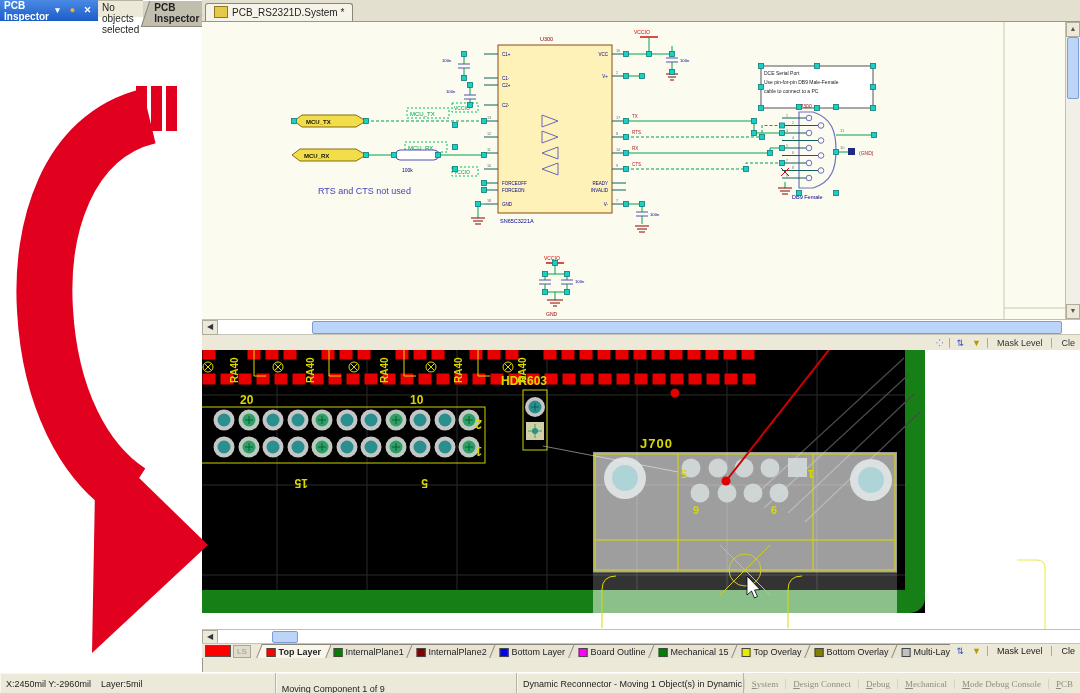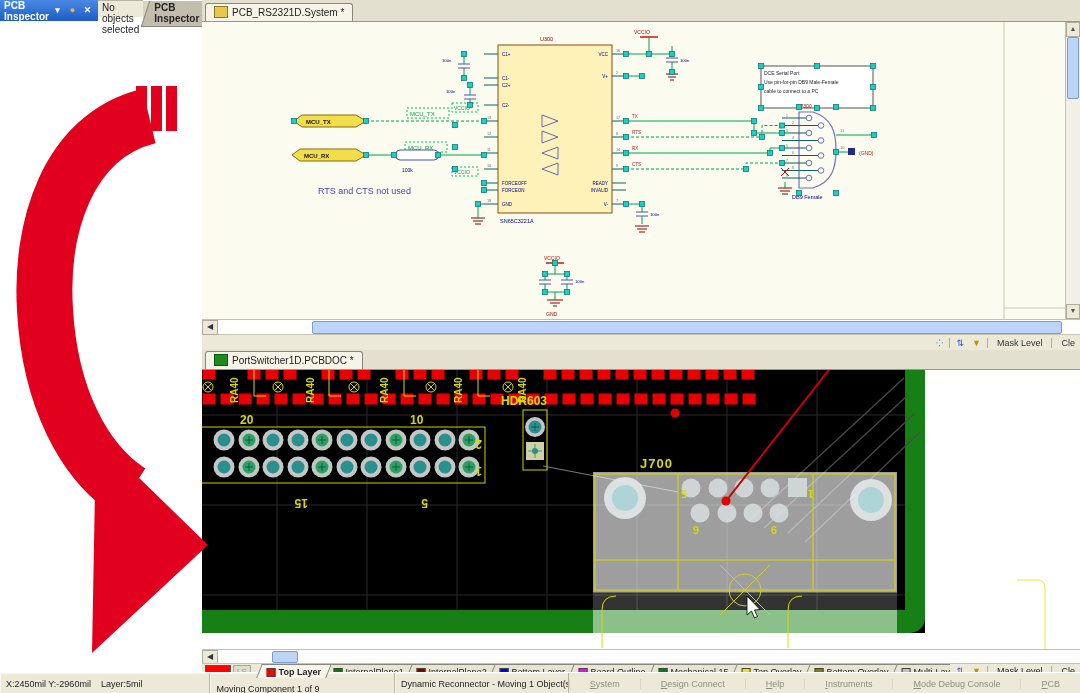--- a/index.html
+++ b/index.html
@@ -58,21 +58,21 @@
   .ltab>span{transform:skewX(22deg);display:flex;align-items:center;gap:3px;white-space:nowrap;}
   .ltab.active{background:#f8f5ea;font-weight:bold;z-index:2;}
   .lsq{display:inline-block;width:7px;height:7px;border:1px solid #444;}
   .lay-right{position:absolute;right:0;top:0;bottom:0;display:flex;align-items:center;gap:4px;font-size:9px;background:#ece9d8;padding-left:4px;}
   
   .statusbar{position:absolute;left:0;top:672px;width:1080px;height:21px;background:#ece9d8;
              border-top:1px solid #fff;display:flex;font-size:9px;align-items:stretch;color:#222;}
   .sb-cell{border-right:1px solid #b8b4a4;box-shadow:inset 1px 1px 0 #f8f6ee;display:flex;align-items:center;
            padding:0 6px;white-space:nowrap;overflow:hidden;}
   .sb-menus{display:flex;align-items:center;margin-left:auto;}
-  .sb-menu{color:#8e8e80;padding:0 20px;border-left:1px solid #d8d4c4;white-space:nowrap;}
+  .sb-menu{color:#8e8e80;padding:0 7px;border-left:1px solid #d8d4c4;white-space:nowrap;font-family:Liberation Serif, serif;}
   .sb-menu::first-letter{text-decoration:underline;}
   
   .arrow-overlay{position:absolute;left:0;top:0;width:215px;height:693px;z-index:50;pointer-events:none;}
   svg text{font-family:"Liberation Sans",sans-serif;}
 </style>
 </head>
 <body>
 
 <div id="root">
 
@@ -432,26 +432,20 @@
       <span class="mt-ico">⁘</span>
       <span class="mt-sep"></span>
       <span class="mt-ico">⇅</span>
       <span class="mt-ico" style="color:#b89a00;">▼</span>
       <span class="mt-sep"></span>
       <span class="mt-btn">Mask Level</span>
       <span class="mt-sep"></span>
       <span class="mt-btn">Cle</span>
     </div>
 
-    <div class="doc-tabbar" style="height:19px;">
-      <div class="doc-tab">
-        <span class="pcb-ico"></span>
-        <span>PortSwitcher1D.PCBDOC *</span>
-      </div>
-    </div>
 
     <div class="pcb-canvas">
       <svg width="878" height="279" viewBox="0 0 878 279">
         <defs>
           <g id="pad">
               <circle r="10.5" fill="#c6c6c6"></circle>
               <circle r="6.5" fill="#2a8f8f"></circle>
             </g>
           <g id="padg">
               <circle r="10.5" fill="#bfc9bf"></circle>
@@ -771,22 +765,22 @@
     </div>
     <div class="sb-cell" style="width:252px;align-items:flex-end;">
       <span>Moving Component 1 of 9</span>
     </div>
     <div class="sb-cell" style="width:236px;">
       <span>Dynamic Reconnector - Moving 1 Object(s) in Dynamic Connect Mode (P</span>
     </div>
     <div class="sb-menus">
       <span class="sb-menu">System</span>
       <span class="sb-menu">Design Connect</span>
-      <span class="sb-menu">Help</span>
-      <span class="sb-menu">Instruments</span>
+      <span class="sb-menu">Debug</span>
+      <span class="sb-menu">Mechanical</span>
       <span class="sb-menu">Mode Debug Console</span>
       <span class="sb-menu">PCB</span>
     </div>
   </div>
 
   <svg class="arrow-overlay" viewBox="0 0 215 693">
     <g fill="#e1001e">
       <rect x="136" y="86" width="11" height="45"></rect>
       <rect x="151" y="86" width="11" height="45"></rect>
       <rect x="166" y="86" width="11" height="45"></rect>

